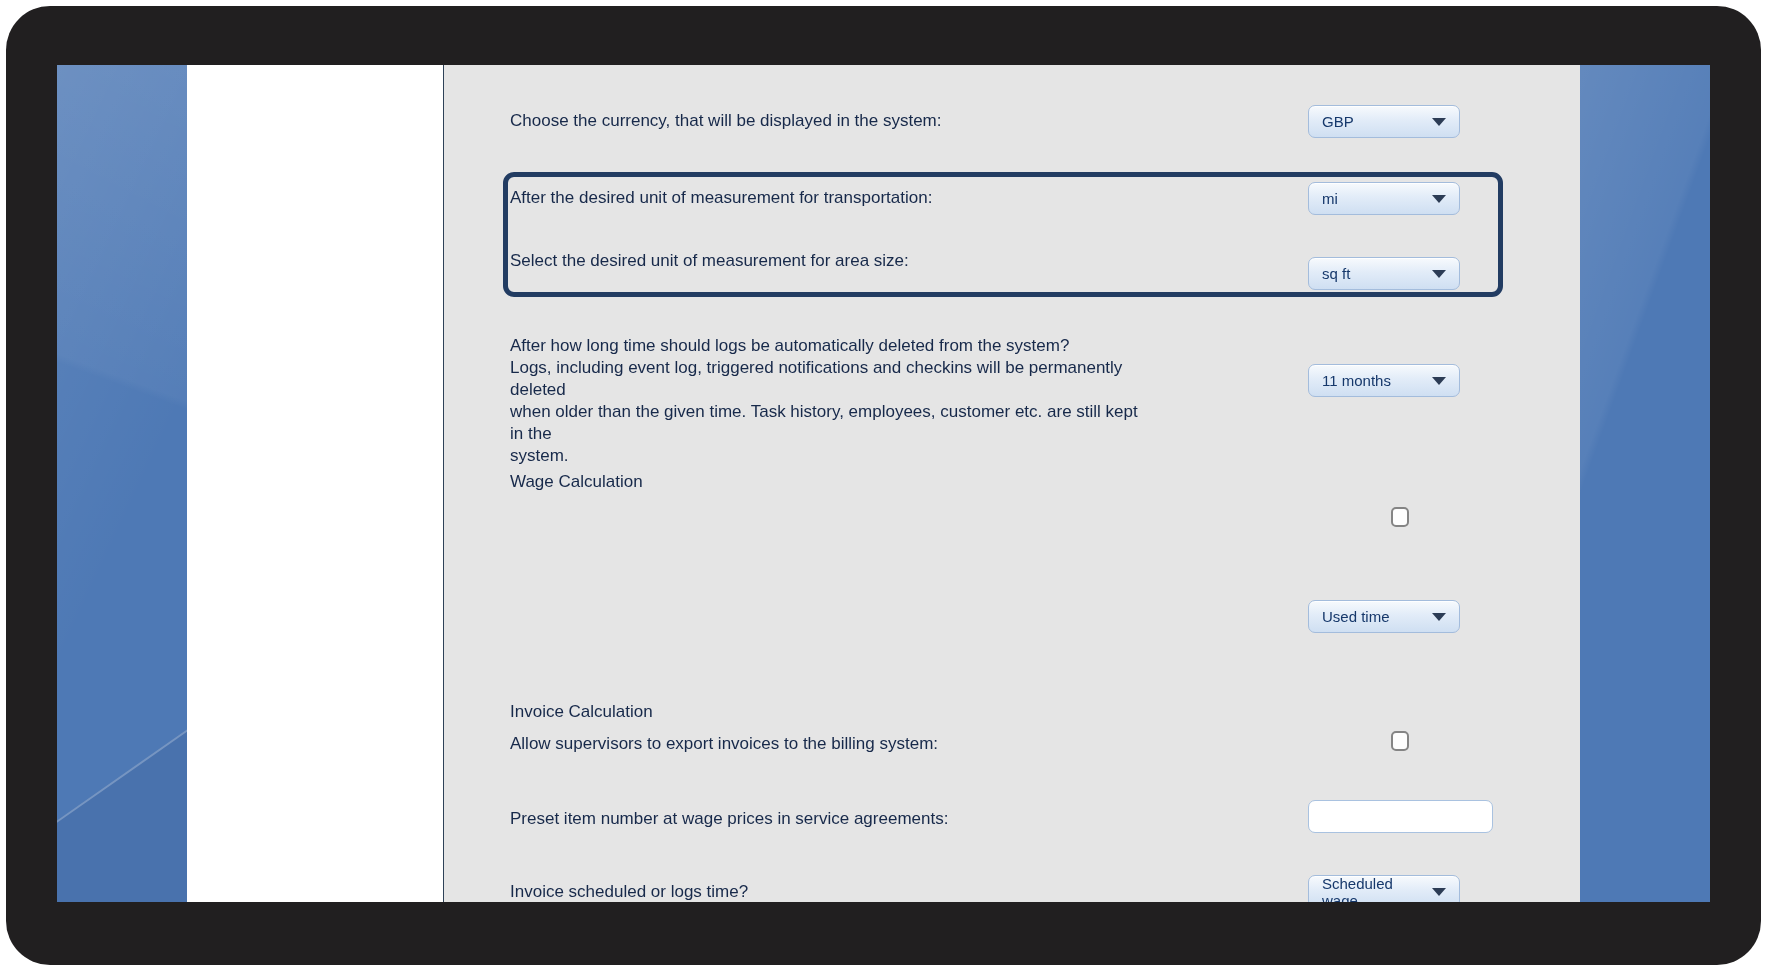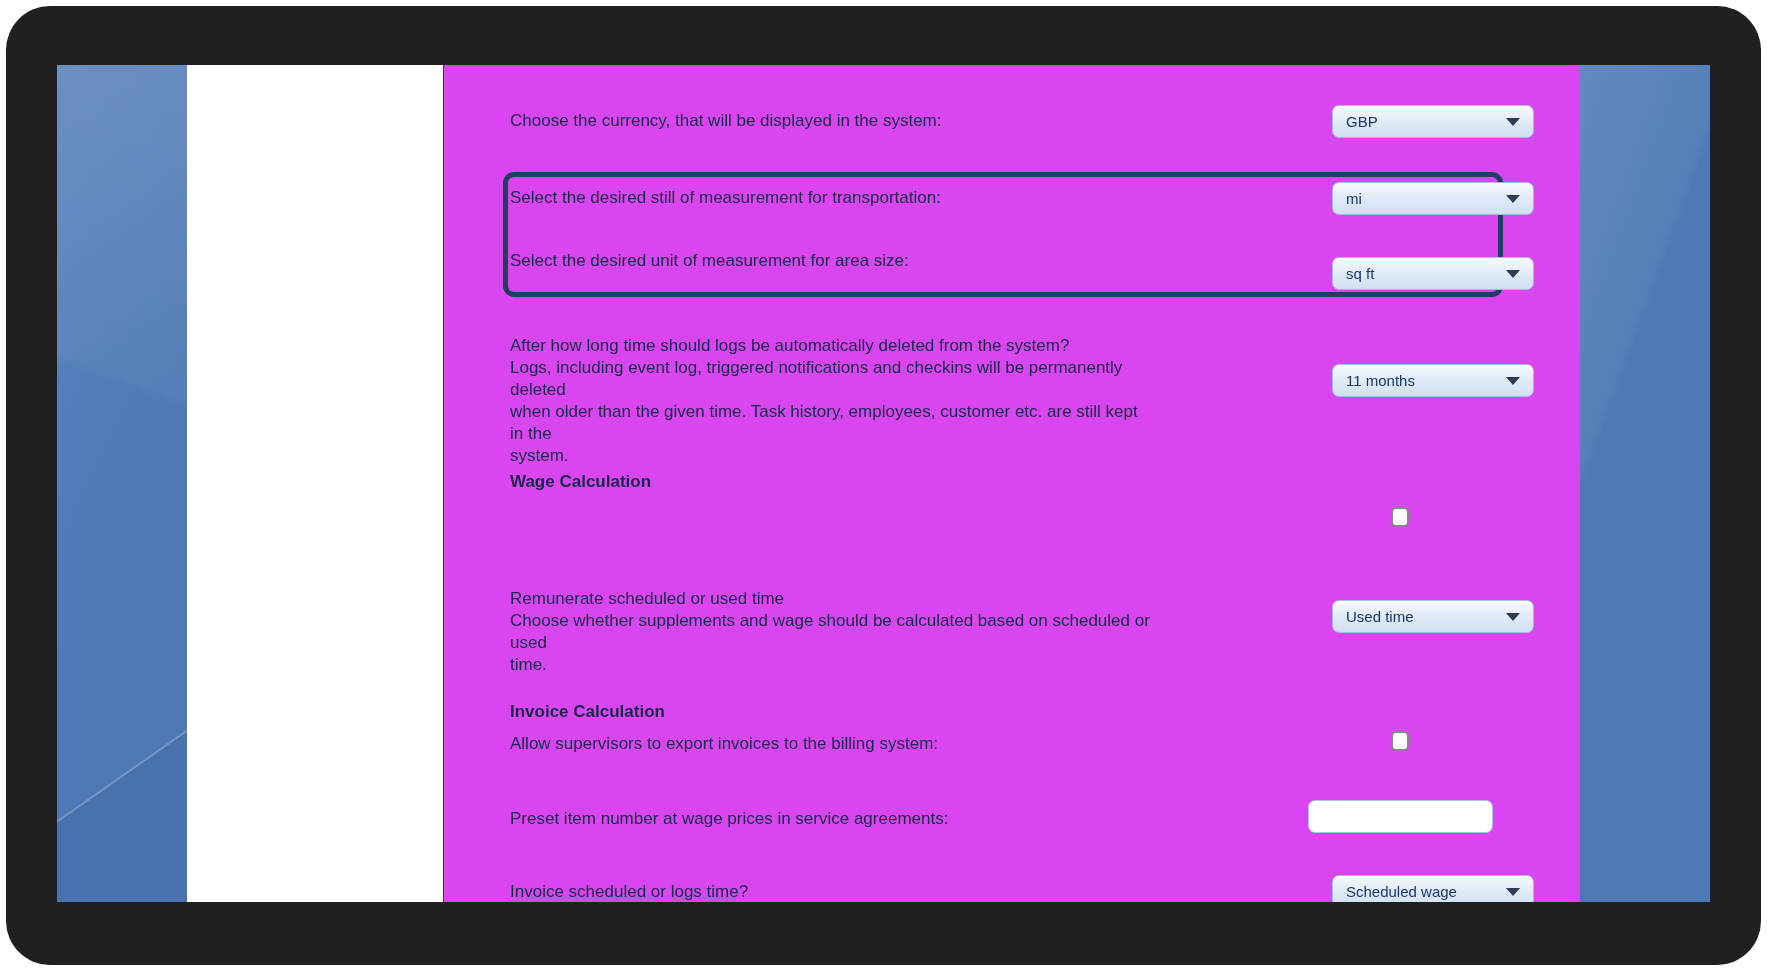--- a/index.html
+++ b/index.html
@@ -86,61 +86,60 @@
     height: 837px;
     background: #2e4157;
   }
   
   .content {
     position: absolute;
     left: 387px;
     top: 0;
     width: 1136px;
     height: 837px;
-    background: #d946ef;
+    background: #e5e5e5;
   }
   .lbl {
     position: absolute;
     left: 66px;
     width: 640px;
     color: #17294a;
     font-size: 17px;
     line-height: 22px;
     white-space: pre-line;
   }
-  .hdg { font-weight: bold; }
+  .hdg { font-weight: normal; }
   
   .hl-box {
     position: absolute;
     left: 59px;
     top: 107px;
     width: 1000px;
     height: 125px;
     border: 5px solid #223c62;
     border-radius: 11px;
     box-sizing: border-box;
   }
   
   .dd {
     position: absolute;
     left: 864px;
-    width: 202px;
+    width: 152px;
     height: 33px;
     box-sizing: border-box;
     border: 1px solid #a3bcdc;
     border-radius: 7px;
     background: linear-gradient(#f7fafd 0%, #e2ecf8 45%, #cfdff2 100%);
     box-shadow: inset 0 1px 0 rgba(255,255,255,0.85);
     display: flex;
     align-items: center;
     padding: 0 13px;
     font-size: 15px;
     color: #16386b;
     cursor: pointer;
-    margin-left: 24px;
   }
   .dd .val { flex: 0 1 auto; }
   .dd .arrow {
     margin-left: auto;
     width: 0;
     height: 0;
     border-left: 7px solid transparent;
     border-right: 7px solid transparent;
     border-top: 8px solid #2c3c55;
   }
@@ -189,21 +188,21 @@
       <div class="content">
 
         <div class="lbl" style="top:45px">Choose the currency, that will be displayed in the system:</div>
         <div class="dd" style="top:40px">
           <span class="val">GBP</span>
           <span class="arrow"></span>
         </div>
 
         <div class="hl-box"></div>
 
-        <div class="lbl" style="top:122px">Select the desired still of measurement for transportation:</div>
+        <div class="lbl" style="top:122px">After the desired unit of measurement for transportation:</div>
         <div class="dd" style="top:117px">
           <span class="val">mi</span>
           <span class="arrow"></span>
         </div>
 
         <div class="lbl" style="top:185px">Select the desired unit of measurement for area size:</div>
         <div class="dd" style="top:192px">
           <span class="val">sq ft</span>
           <span class="arrow"></span>
         </div>
@@ -214,23 +213,20 @@
 system.</div>
         <div class="dd" style="top:299px">
           <span class="val">11 months</span>
           <span class="arrow"></span>
         </div>
 
         <div class="lbl hdg" style="top:406px">Wage Calculation</div>
 
         <input type="checkbox" class="cbx" style="top: 442px;">
 
-        <div class="lbl" style="top:523px">Remunerate scheduled or used time
-Choose whether supplements and wage should be calculated based on scheduled or used
-time.</div>
         <div class="dd" style="top:535px">
           <span class="val">Used time</span>
           <span class="arrow"></span>
         </div>
 
         <div class="lbl" style="top:668px">Allow supervisors to export invoices to the billing system:</div>
 
         <div class="lbl hdg" style="top:636px">Invoice Calculation</div>
         <input type="checkbox" class="cbx" style="top: 666px;">
 

